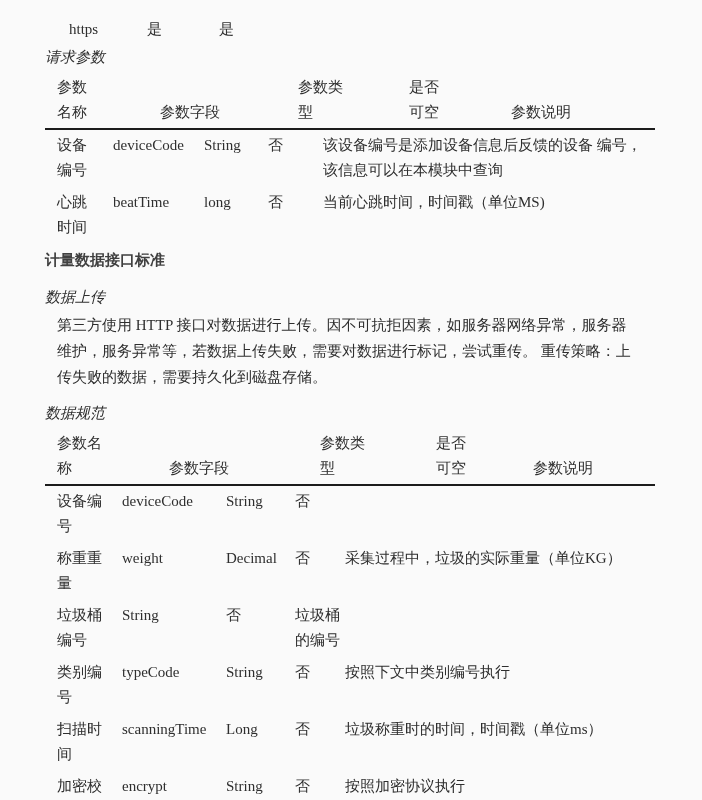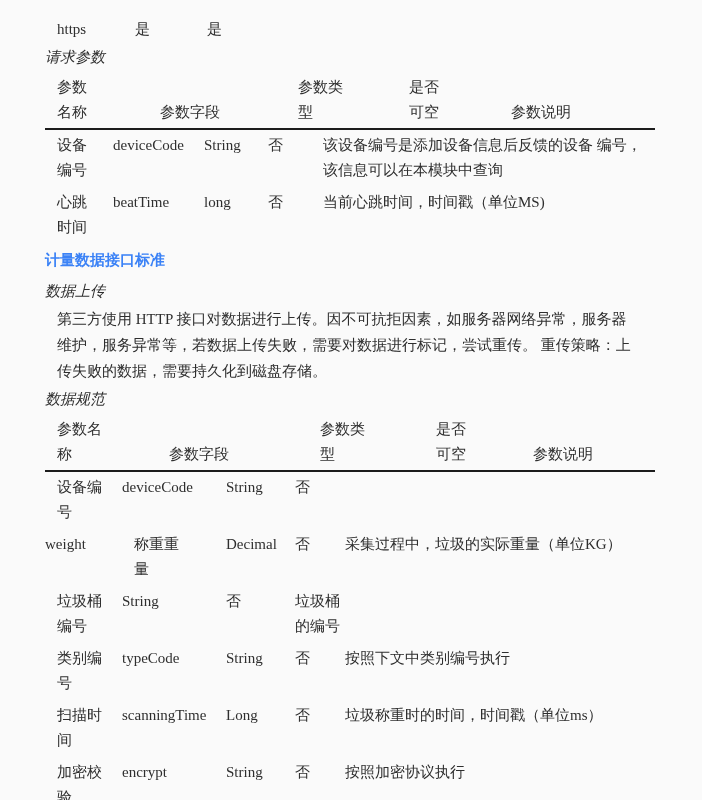--- a/index.html
+++ b/index.html
@@ -13,36 +13,36 @@
     overflow: hidden;
   }
   .content {
     padding: 16px 47px 0 45px;
     box-sizing: border-box;
   }
   .indent { margin-left: 12px; }
 
   
   .top-row { display: flex; line-height: 26px; margin-bottom: 2px; }
-  .top-row .c0 { width: 78px; }
+  .top-row .c0 { width: 78px; margin-left: 12px; }
   .top-row .c1 { width: 72px; }
 
   .h-italic {
     font-style: italic;
     line-height: 27px;
     margin: 1px 0;
   }
   .h-bold {
     font-weight: bold;
     line-height: 27px;
-    margin: 3px 0 4px 0;
-    color: #3b82f6;
+    margin: 3px 0 10px 0;
+    color: #404040;
   }
   .para {
-    margin: 1px 0 2px 12px;
+    margin: 1px 0 10px 12px;
     line-height: 26px;
     white-space: pre-line;
   }
 
   
   .tbl { width: 100%; }
   .tr { display: grid; }
   .tbl1 .tr { grid-template-columns: 68px 91px 64px 55px 1fr; }
   .tbl2 .tr { grid-template-columns: 77px 104px 69px 50px 1fr; }
   .thead { border-bottom: 2px solid #1c1c1c; align-items: end; gap: 47px; }
@@ -120,23 +120,23 @@
     </div>
     <div class="tbody">
       <div class="tr">
         <div class="td first">设备编
 号</div>
         <div class="td">deviceCode</div>
         <div class="td">String</div>
         <div class="td">否</div>
       </div>
       <div class="tr">
-        <div class="td">weight</div>
         <div class="td first">称重重
 量</div>
+        <div class="td">weight</div>
         <div class="td">Decimal</div>
         <div class="td">否</div>
         <div class="td">采集过程中，垃圾的实际重量（单位KG）</div>
       </div>
       <div class="tr">
         <div class="td first">垃圾桶
 编号</div>
         <div class="td">String</div>
         <div class="td">否</div>
         <div class="td">垃圾桶的编号</div>

